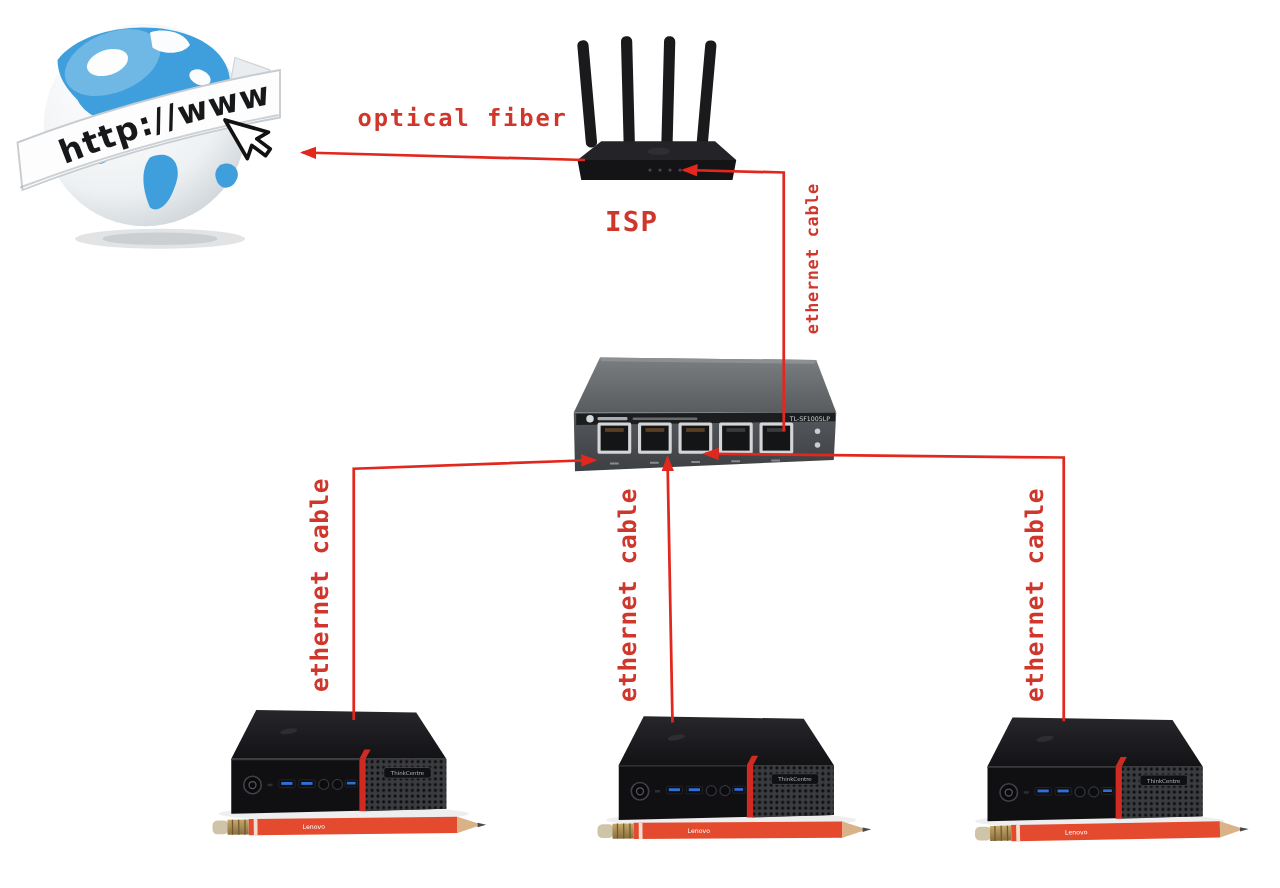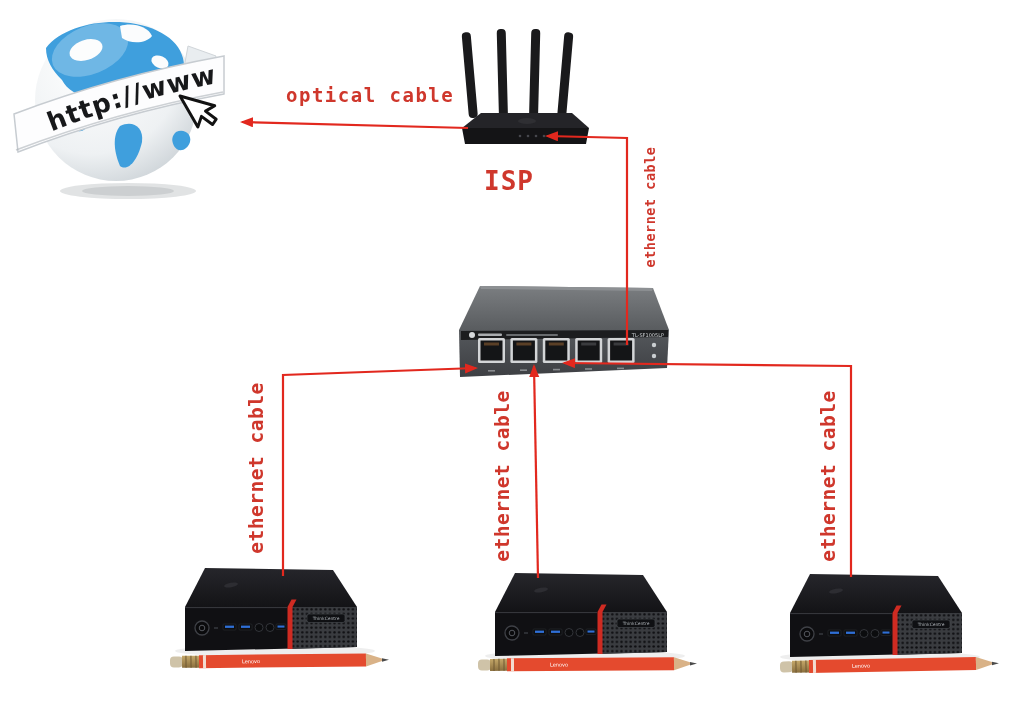--- a/index.html
+++ b/index.html
@@ -4,21 +4,21 @@
 <style>
   html,body{margin:0;padding:0;background:#ffffff;}
   #stage{position:relative;width:1024px;height:710px;background:#ffffff;overflow:hidden;
          font-family:"DejaVu Sans Mono", monospace;}
   #scene{position:absolute;left:0;top:0;}
   .lbl{position:absolute;color:#cf372c;font-weight:bold;white-space:nowrap;z-index:5;}
   .lbl.h{letter-spacing:1px;}
   .vlbl{position:absolute;color:#cf372c;font-weight:bold;white-space:nowrap;z-index:5;
         transform:translate(-50%,-50%) rotate(-90deg);transform-origin:center;}
   #optical-fiber-label{left:286px;top:84px;font-size:19px;letter-spacing:1.5px;}
-  #isp-label{left:484px;top:166px;font-size:26px;letter-spacing:1px;}
+  #isp-label{left:484px;top:166px;font-size:22px;letter-spacing:1px;}
   #eth-router-label{left:650px;top:207px;font-size:13.5px;letter-spacing:.5px;}
   #eth-pc1-label{left:256px;top:468px;font-size:19.5px;letter-spacing:.5px;}
   #eth-pc2-label{left:502px;top:476px;font-size:19.5px;letter-spacing:.5px;}
   #eth-pc3-label{left:828px;top:476px;font-size:19.5px;letter-spacing:.5px;}
 </style>
 </head>
 <body>
 
 <div id="stage">
 
@@ -273,19 +273,19 @@
 
     <g stroke="#e2281e" stroke-width="2.2" fill="none">
       <path d="M468,128 L242,122" marker-end="url(#arrow)"></path>
       <path d="M627,345 L627,138 L547,136" marker-end="url(#arrow)"></path>
       <path d="M283,576 L283,375 L476,368" marker-end="url(#arrow)"></path>
       <path d="M538,578 L534,366" marker-end="url(#arrow)"></path>
       <path d="M851,577 L851,366 L564,363" marker-end="url(#arrow)"></path>
     </g>
   </svg>
 
-  <div class="lbl h" id="optical-fiber-label">optical cable</div>
+  <div class="lbl h" id="optical-fiber-label">optical fiber</div>
   <div class="lbl h" id="isp-label">ISP</div>
   <div class="vlbl" id="eth-router-label">ethernet cable</div>
   <div class="vlbl" id="eth-pc1-label">ethernet cable</div>
   <div class="vlbl" id="eth-pc2-label">ethernet cable</div>
   <div class="vlbl" id="eth-pc3-label">ethernet cable</div>
 </div>
 
 </body></html>

